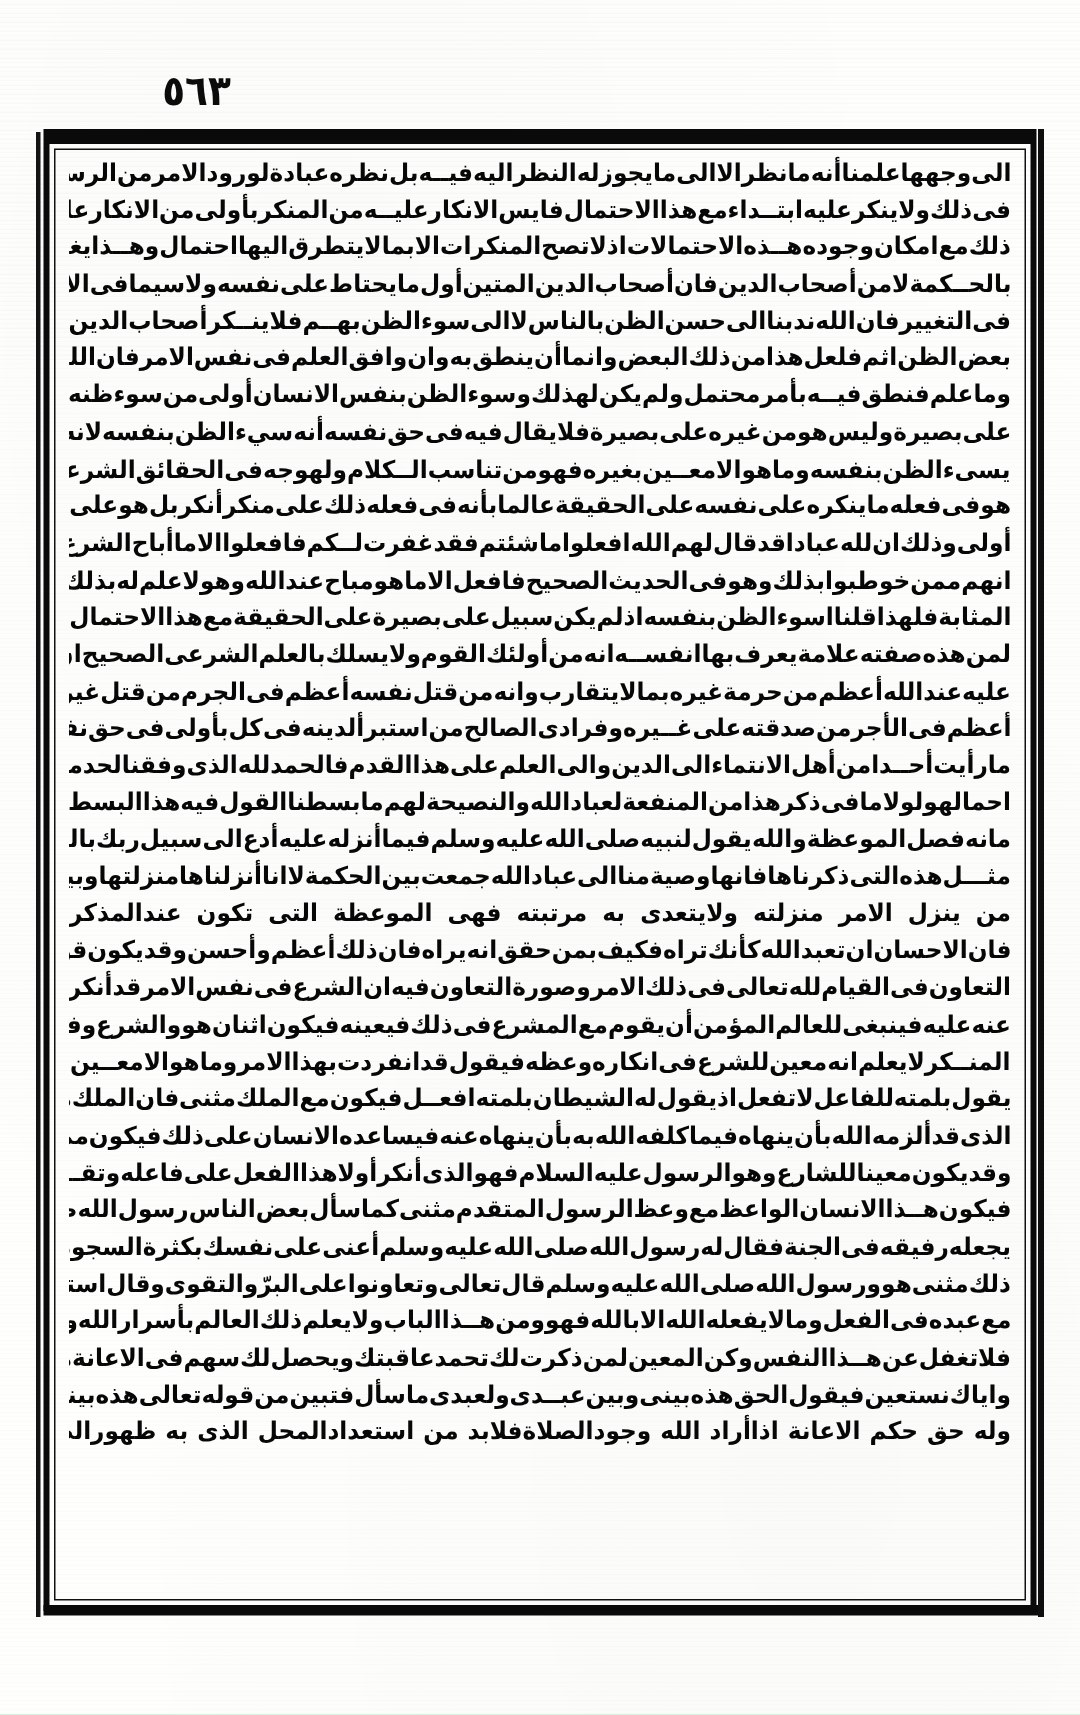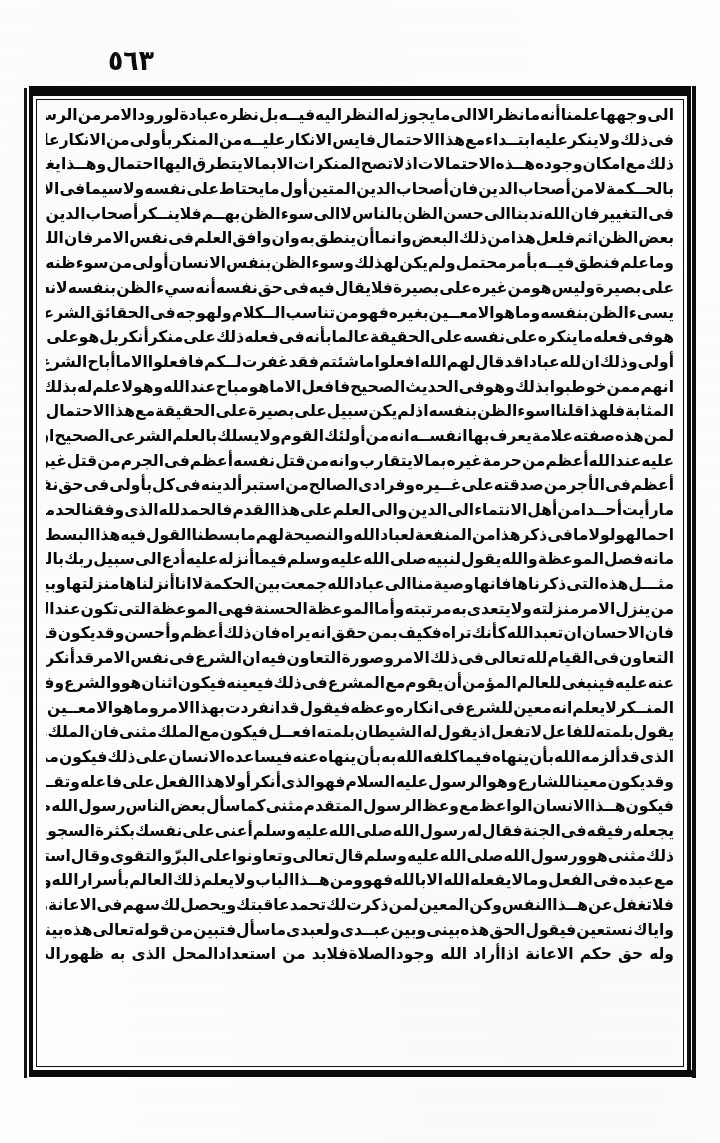--- a/index.html
+++ b/index.html
@@ -527,21 +527,20 @@
         <span class="w">وبين</span>
       </div>
       <div class="line">
         <span class="w">من</span>
         <span class="w">ينزل</span>
         <span class="w">الامر</span>
         <span class="w">منزلته</span>
         <span class="w">ولايتعدى</span>
         <span class="w">به</span>
         <span class="w">مرتبته</span>
-        <span class="w">وأماالموعظةالحسنة</span>
         <span class="w">فهى</span>
         <span class="w">الموعظة</span>
         <span class="w">التى</span>
         <span class="w">تكون</span>
         <span class="w">عندالمذكر</span>
       </div>
       <div class="line">
         <span class="w">فان</span>
         <span class="w">الاحسان</span>
         <span class="w">ان</span>

